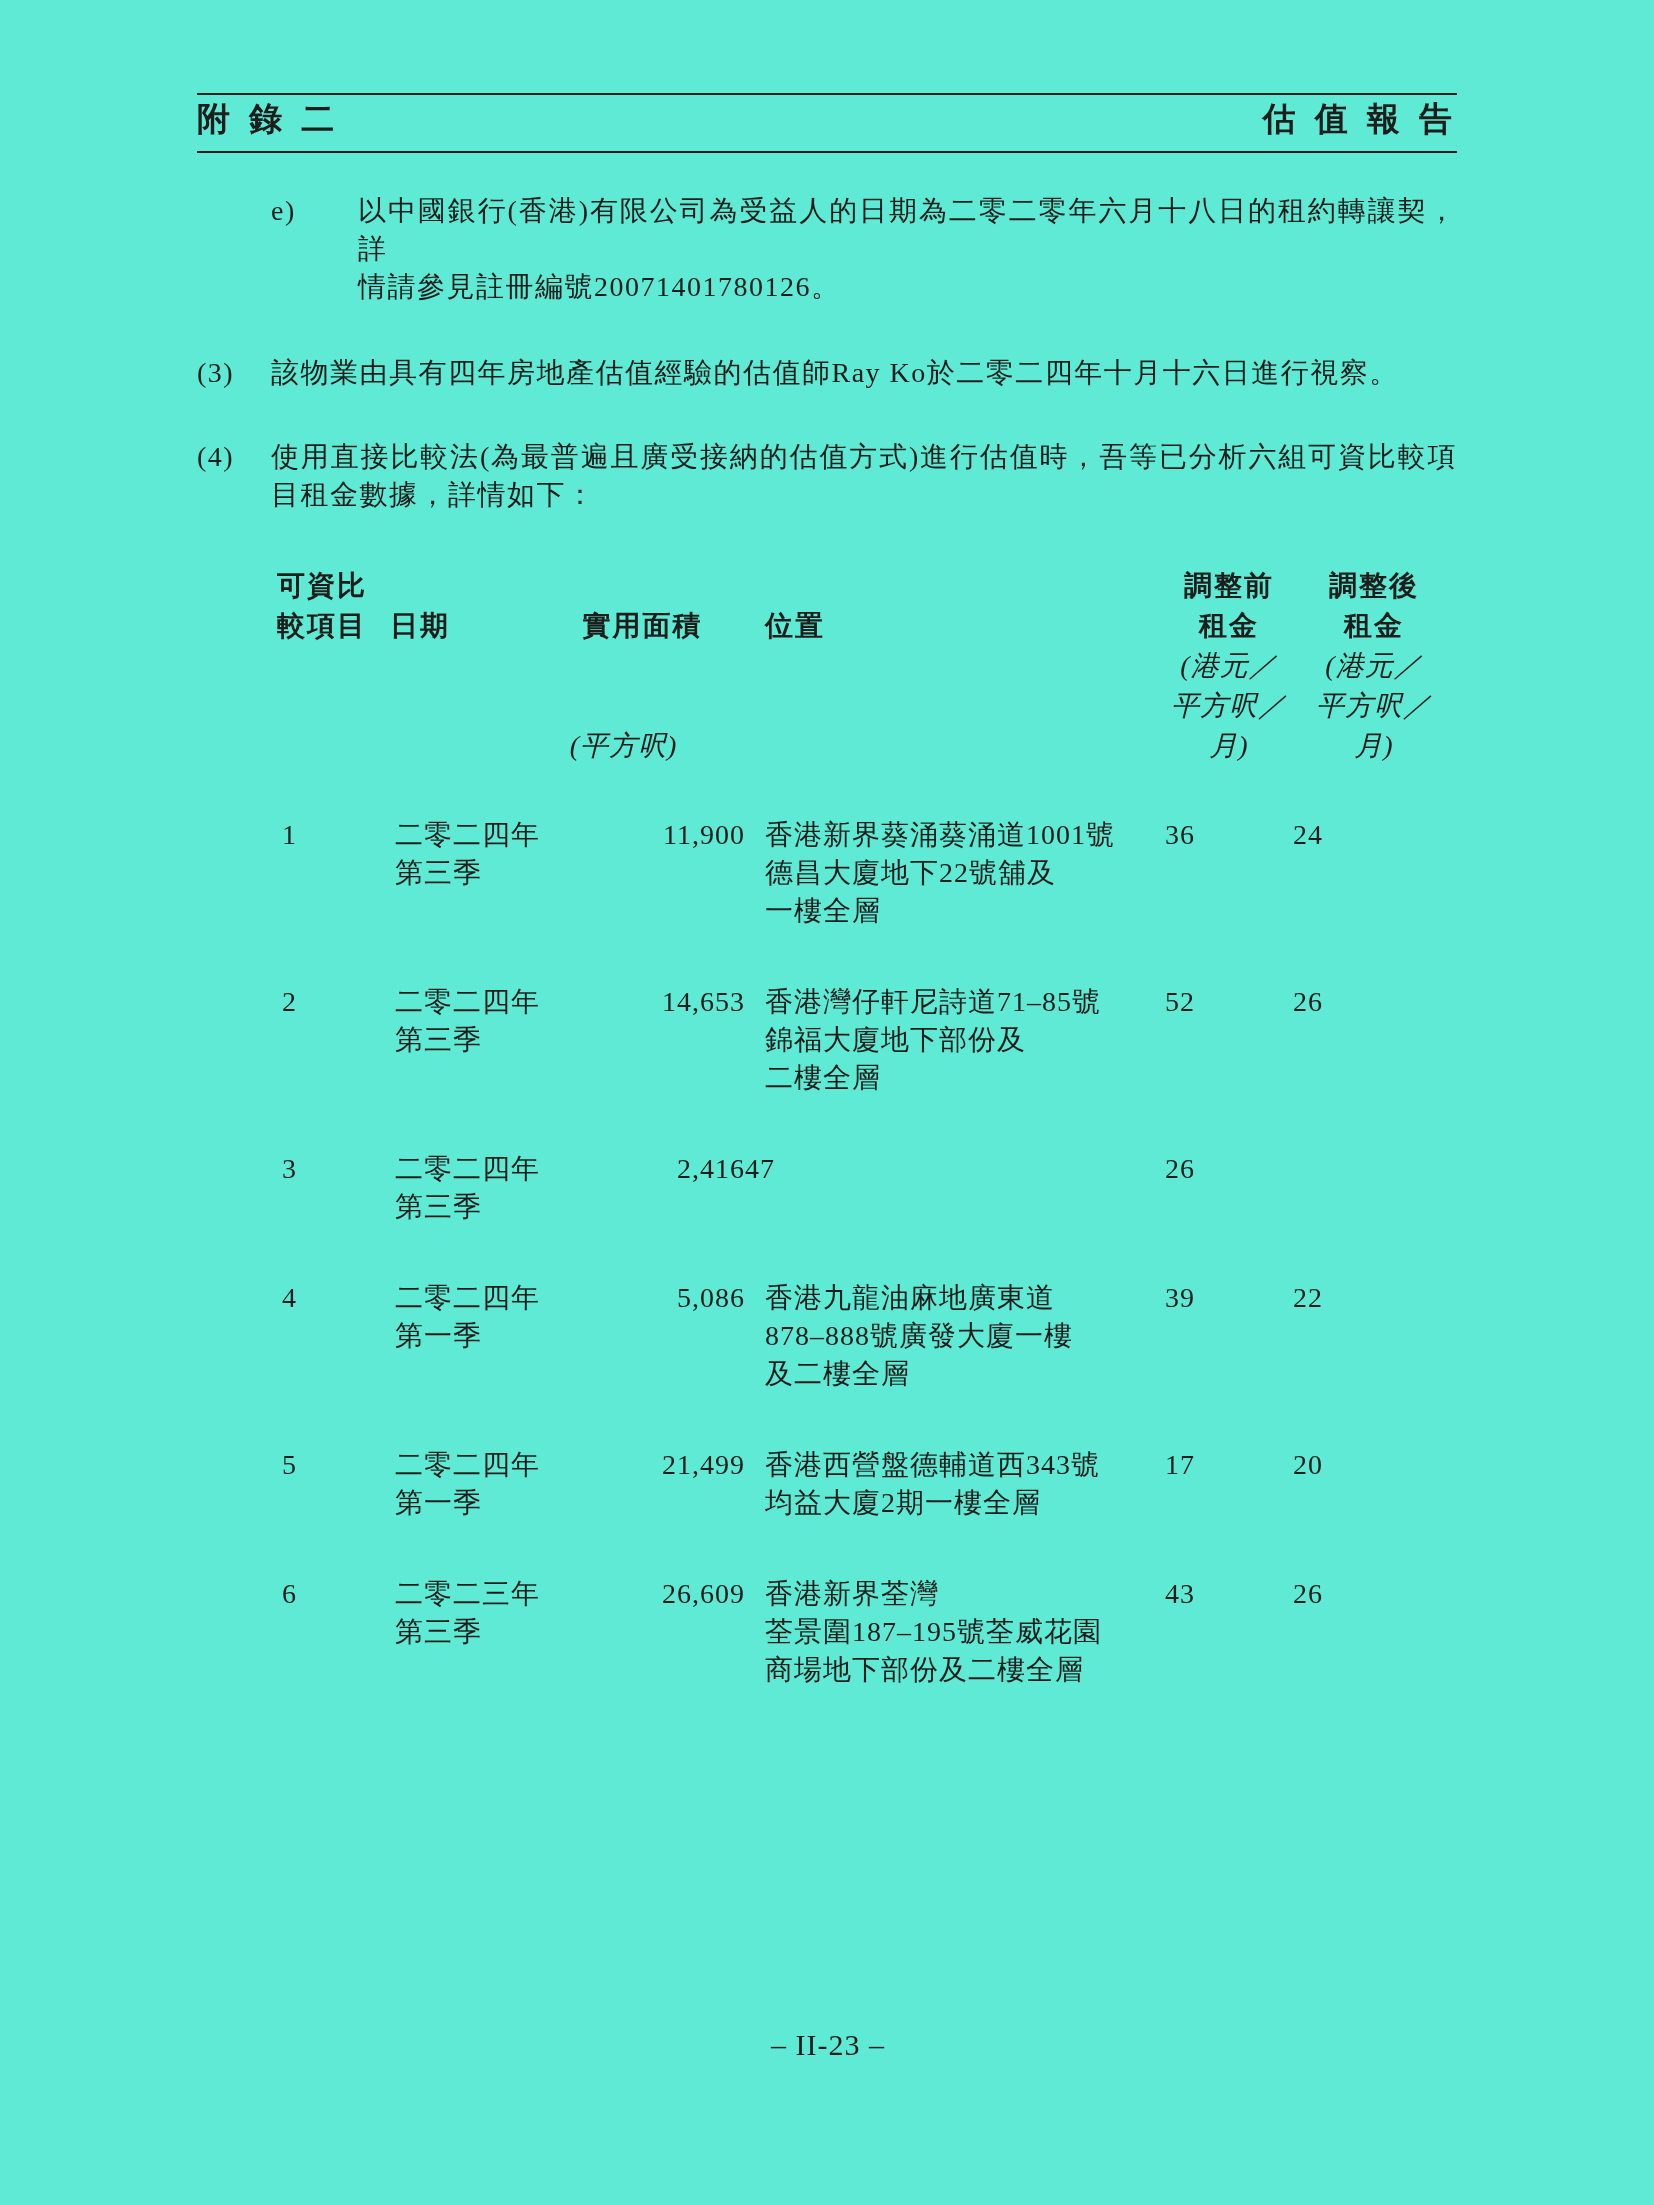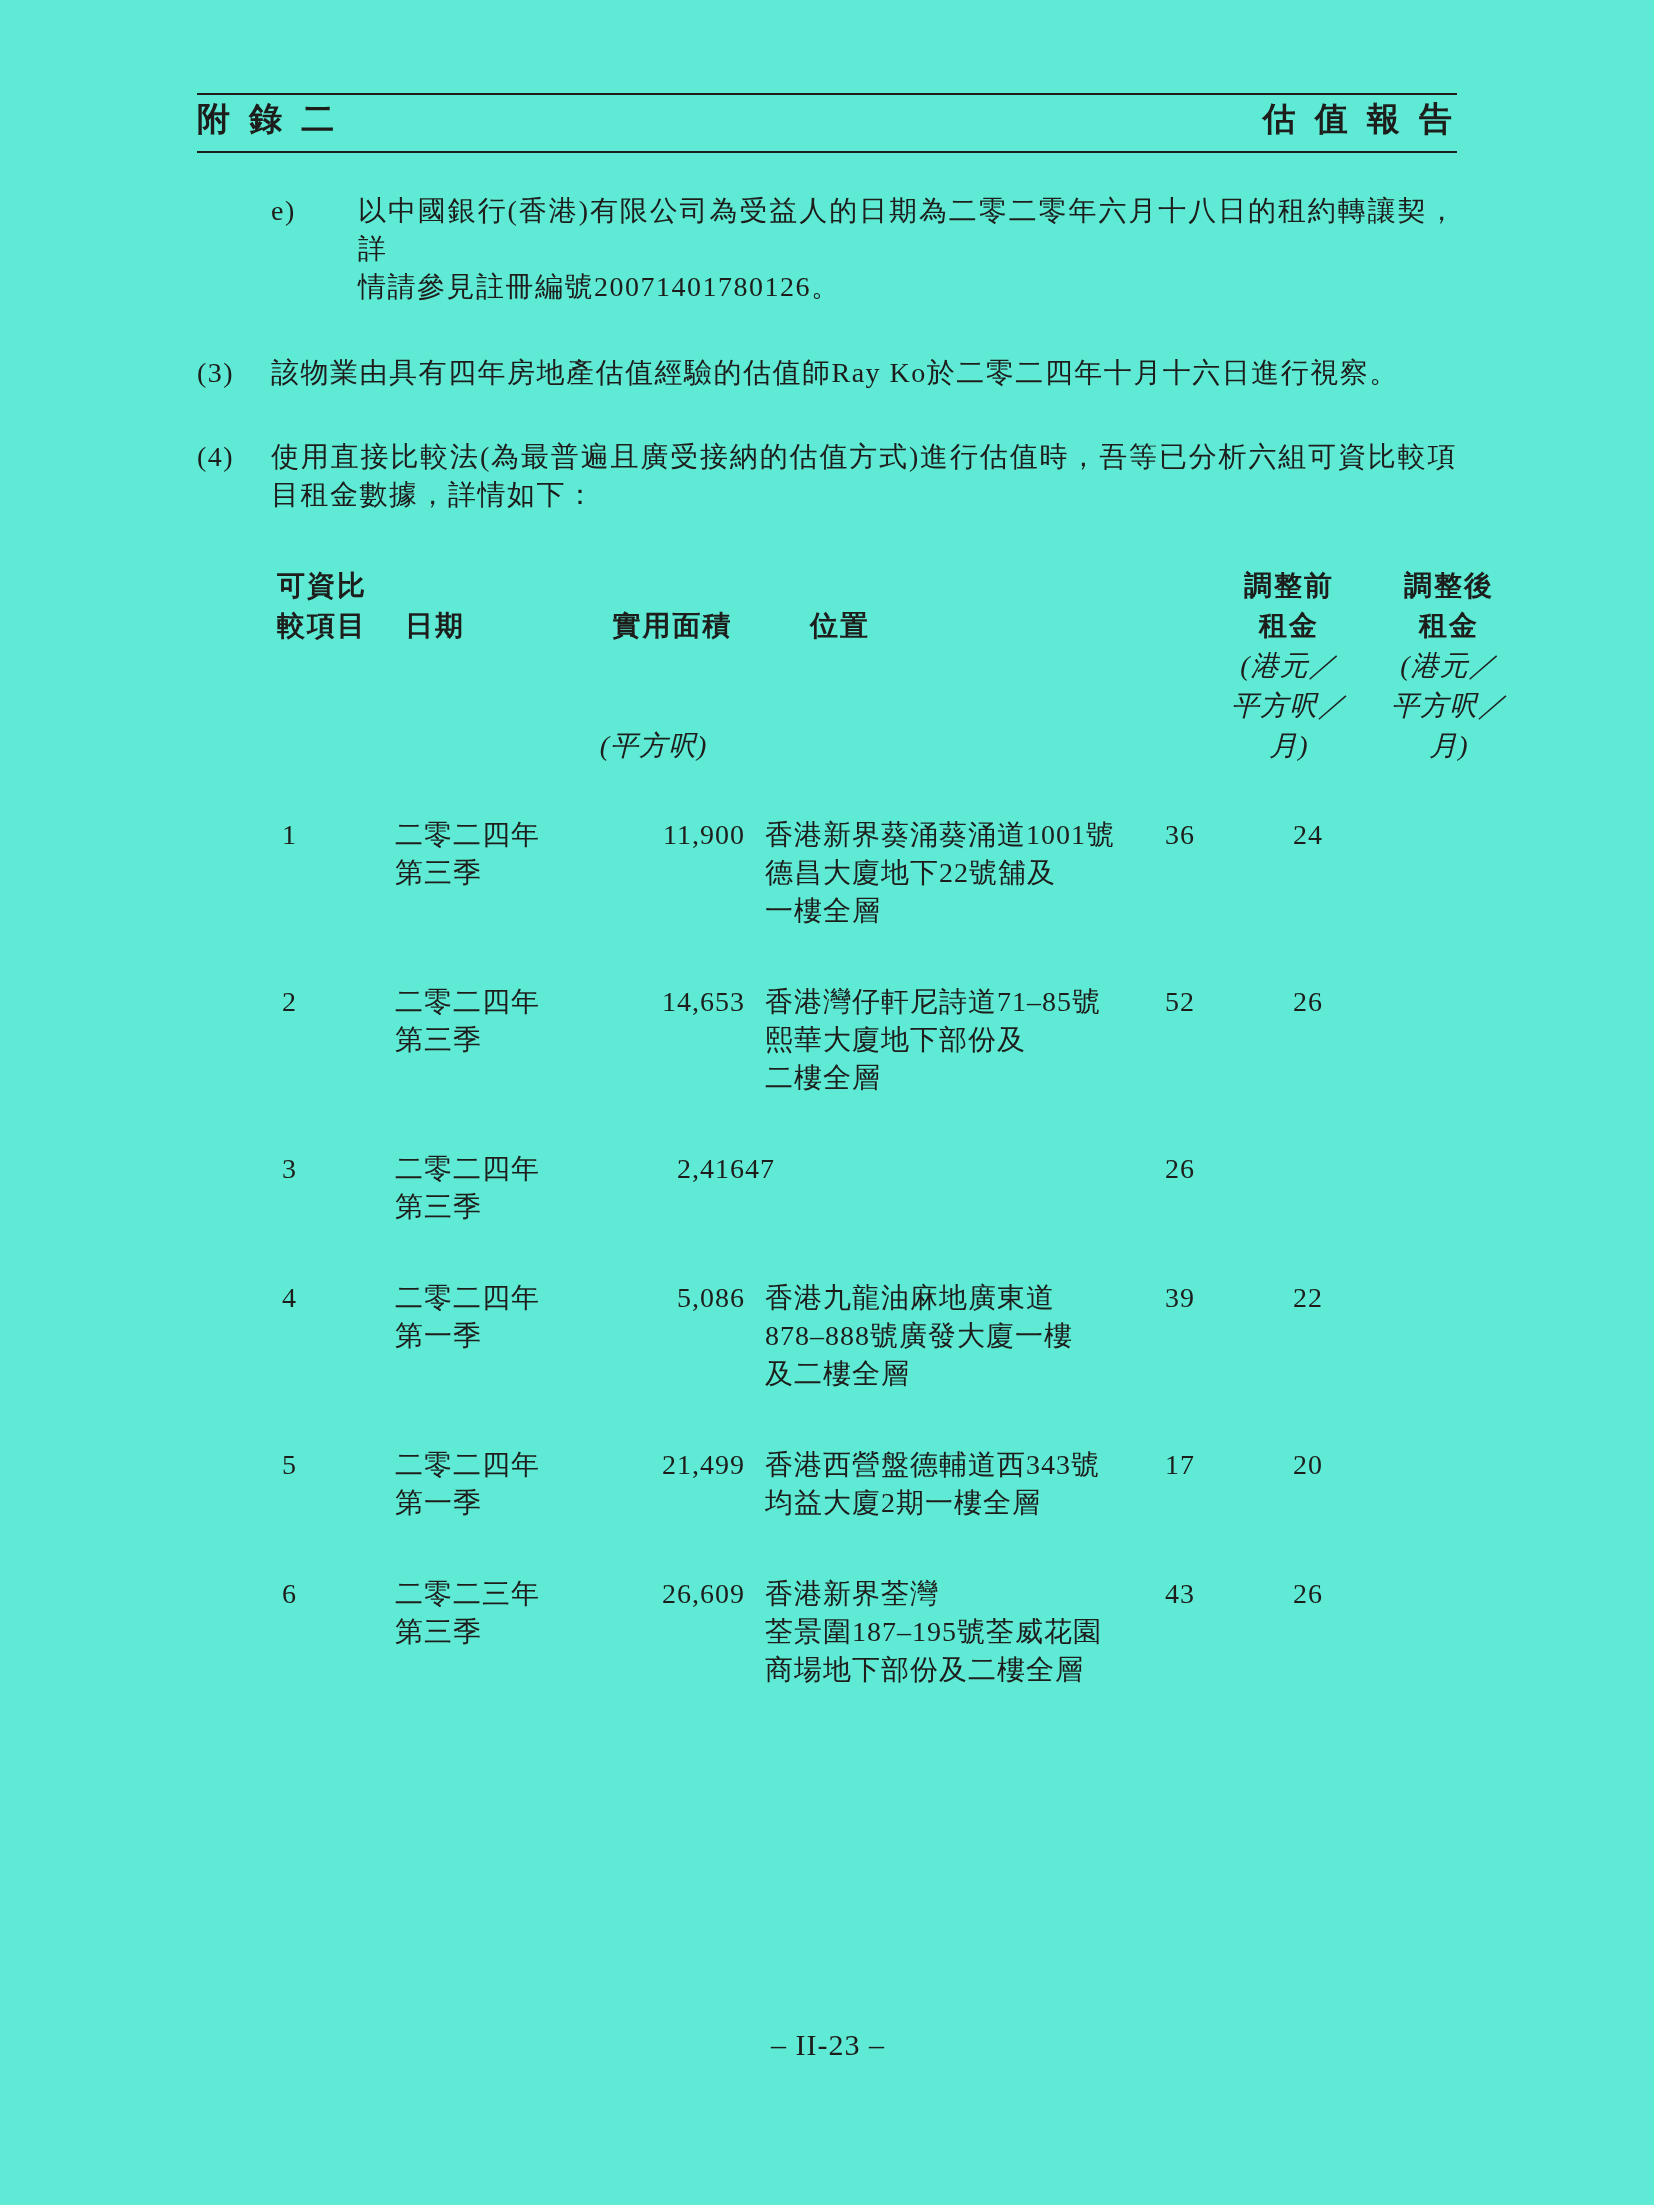--- a/index.html
+++ b/index.html
@@ -31,21 +31,21 @@
   .plabel { flex:0 0 74px; }
   .para-e { margin-left:74px; margin-bottom:48px; }
   .para-e .plabel { flex:0 0 87px; }
   .para-3 { margin-bottom:46px; }
   .para-4 { margin-bottom:52px; }
   .ptext { flex:1; }
   .tline-full { text-align:justify; text-align-last:justify; }
   
   .ctable { margin-left:80px; width:1178px; letter-spacing:1px; }
   .tgrid { display:grid; grid-template-columns:113px 150px 205px 420px 128px 162px; }
-  .thead { line-height:40px; margin-bottom:50px;gap:15px; }
+  .thead { line-height:40px; margin-bottom:50px; }
   .hline { height:40px; white-space:nowrap; }
   .hb { font-family:"Liberation Sans","DejaVu Sans",sans-serif; font-weight:700; letter-spacing:2px; }
   .hi { font-style:italic; font-weight:400; letter-spacing:1px; }
   .al-r { text-align:center; }
   .pad-loc { padding-left:20px; }
   .pad-unit { padding-right:38px; }
   .trow { margin-bottom:53px; line-height:38px; align-items:start; }
   .trow:last-child { margin-bottom:0; }
   .c-item { padding-left:5px; }
   .c-date { padding-left:5px; }
@@ -156,21 +156,21 @@
 一樓全層</div>
             <div class="c-rent">36</div>
             <div class="c-rent">24</div>
           </div>
           <div class="trow tgrid">
             <div class="c-item">2</div>
             <div class="c-date"><div class="date-block">二零二四年
 第三季</div></div>
             <div class="c-area">14,653</div>
             <div class="c-loc">香港灣仔軒尼詩道71–85號
-熙華大廈地下部份及
+錦福大廈地下部份及
 二樓全層</div>
             <div class="c-rent">52</div>
             <div class="c-rent">26</div>
           </div>
           <div class="trow tgrid">
             <div class="c-item">3</div>
             <div class="c-date"><div class="date-block">二零二四年
 第三季</div></div>
             <div class="c-area">2,416</div>
             <div class="c-rent">47</div>

